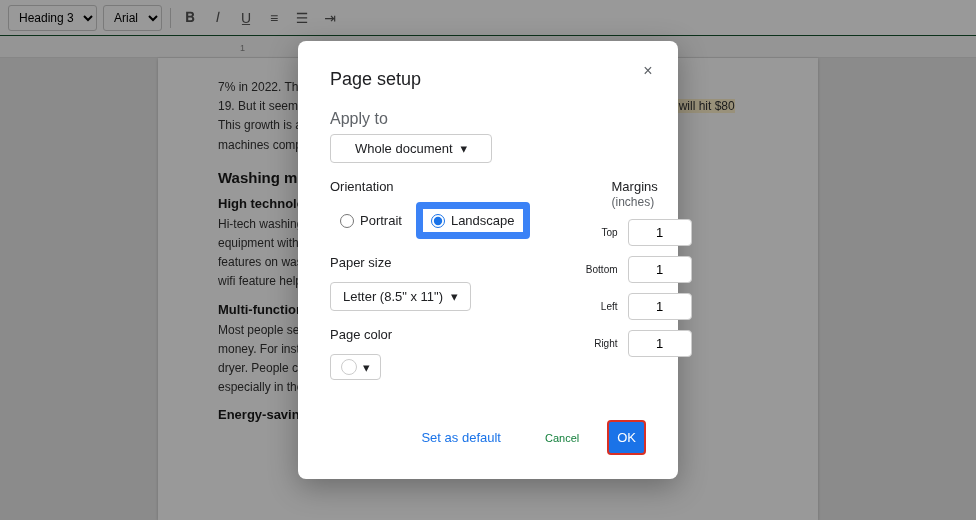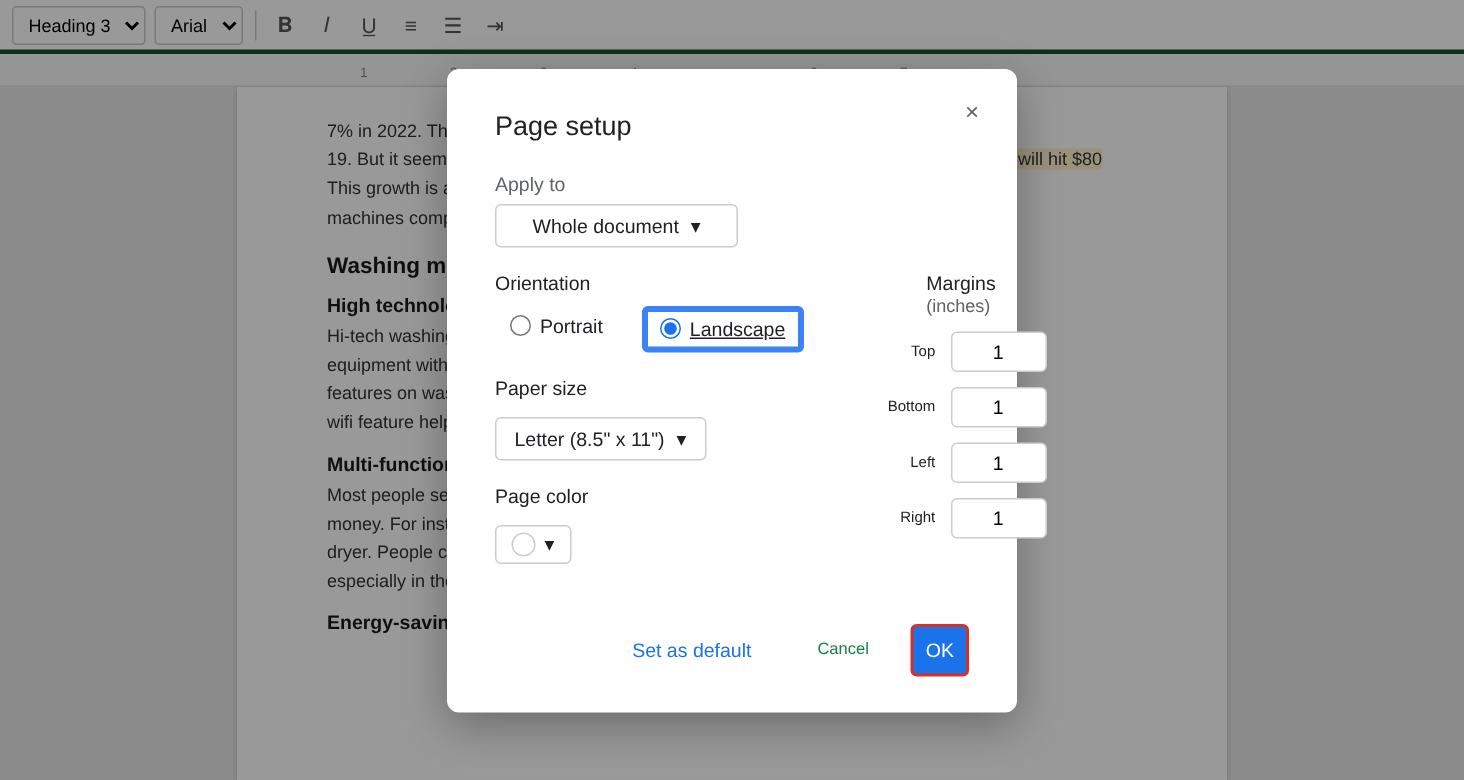--- a/index.html
+++ b/index.html
@@ -20,21 +20,21 @@
       background: #e8e8e8;
       display: flex;
       justify-content: center;
     }
 
     .toolbar-area {
       position: absolute;
       top: 0; left: 0; right: 0;
       height: 36px;
       background: #fff;
-      border-bottom: 3px solid #14532d;
+      border-bottom: 1px solid #14532d;
       display: flex;
       align-items: center;
       padding: 0 8px;
       gap: 6px;
       font-size: 12px;
       color: #333;
     }
 
     .toolbar-select {
       border: 1px solid #ccc;
@@ -146,21 +146,21 @@
       color: #5f6368;
       background: none;
       border: none;
     }
 
     .form-section {
       margin-bottom: 16px;
     }
 
     .form-label {
-      font-size: 13px;
+      font-size: 16px;
       color: #5f6368;
       margin-bottom: 6px;
       display: block;
     }
 
     .form-label-inline {
       font-size: 13px;
       color: #202124;
       margin-bottom: 8px;
       display: block;
@@ -183,41 +183,40 @@
       display: flex;
       gap: 40px;
       align-items: flex-start;
     }
 
     .left-col { flex: 1; }
     .right-col { flex: 1; }
 
     .orientation-row {
       display: flex;
-      gap: 16px;
-      align-items: flex-start;
+      gap: 4px;
+      align-items: center;
       margin-top: 4px;
     }
 
     .radio-option {
       display: flex;
       align-items: center;
       gap: 6px;
       cursor: pointer;
       font-size: 13px;
       color: #202124;
       padding: 6px 10px;
       border-radius: 4px;
     }
 
     .radio-option.selected-landscape {
-      border: 4px solid #3b82f6;
+      border: 7px solid #3b82f6;
       border-radius: 4px;
       padding: 4px 8px;
-      text-decoration: underline;
     }
 
     .radio-input {
       width: 14px;
       height: 14px;
       accent-color: #1a73e8;
     }
 
     .paper-size-btn {
       border: 1px solid #ccc;

